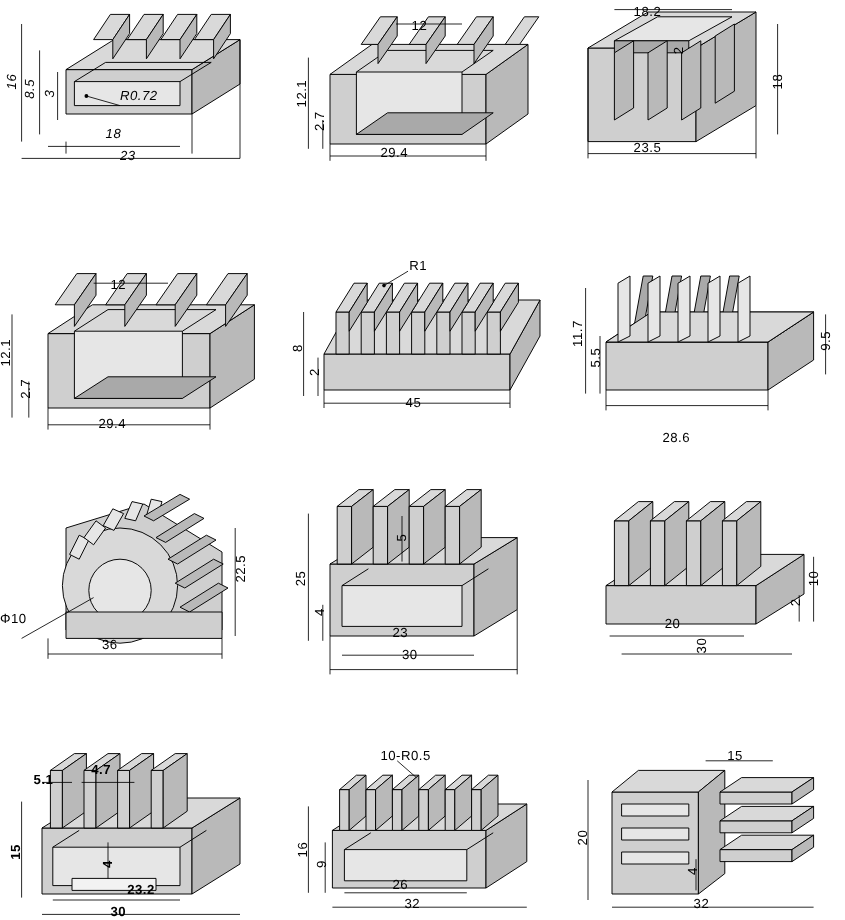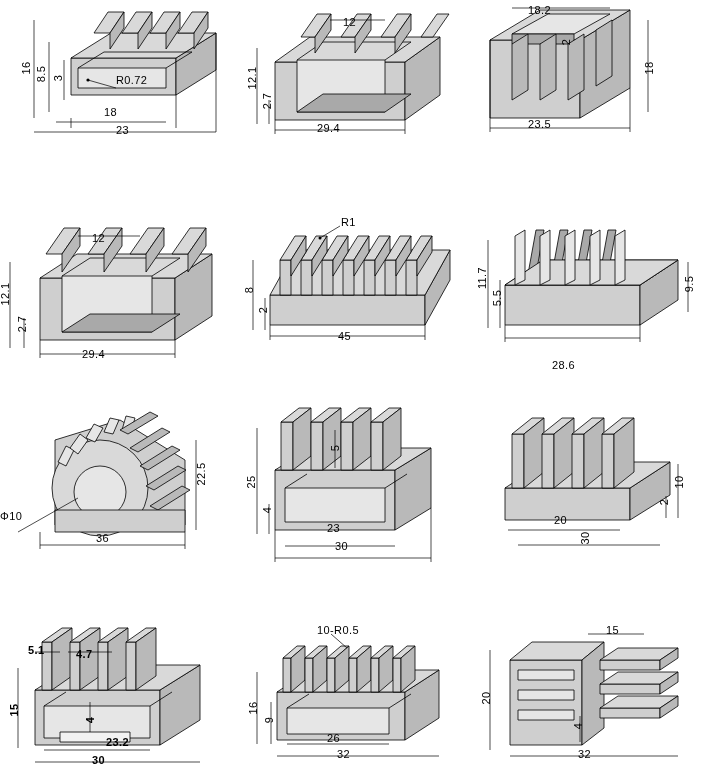--- a/index.html
+++ b/index.html
@@ -36,21 +36,21 @@
   .face-side{fill:#b9b9b9;stroke:#000;stroke-width:0.8;}
   .face-light{fill:#e6e6e6;stroke:#000;stroke-width:0.8;}
   .face-dark{fill:#a9a9a9;stroke:#000;stroke-width:0.8;}
   .face-white{fill:#f2f2f2;stroke:#000;stroke-width:0.8;}
 </style>
 </head>
 <body>
 
 <div class="grid">
 
-  <div class="cell" style="left:16px;top:0px;width:235px;height:145px;">
+  <div class="cell" style="left:0px;top:0px;width:235px;height:145px;font-style:italic;">
     <svg class="fig" viewBox="0 0 235 145" width="235" height="145">
 
       <polygon class="face-front" points="55,95 55,58 160,58 160,95"></polygon>
       <polygon class="face-side" points="160,58 160,95 200,70 200,33"></polygon>
       <polygon class="face-top" points="55,58 95,33 200,33 160,58"></polygon>
 
       <polygon class="face-light" points="62,88 62,68 150,68 150,88"></polygon>
       <line class="ln" x1="62" y1="68" x2="88" y2="52"></line>
       <line class="ln" x1="150" y1="68" x2="176" y2="52"></line>
       <line class="ln" x1="88" y1="52" x2="176" y2="52"></line>
@@ -282,21 +282,21 @@
 
       <line class="thin" x1="18" y1="132" x2="78" y2="98"></line>
 
       <line class="thin" x1="196" y1="40" x2="196" y2="130"></line>
       <line class="thin" x1="40" y1="145" x2="185" y2="145"></line>
       <line class="thin" x1="40" y1="132" x2="40" y2="149"></line>
       <line class="thin" x1="185" y1="132" x2="185" y2="149"></line>
     </svg>
     <span class="dim" style="left:0px;top:110px;">Φ10</span>
     <span class="dim v" style="left:184px;top:68px;width:34px;text-align:center;">22.5</span>
-    <span class="dim" style="left:96px;top:132px;">36</span>
+    <span class="dim" style="left:85px;top:132px;">36</span>
   </div>
 
   <div class="cell" style="left:235px;top:400px;width:235px;height:195px;">
     <svg class="fig" viewBox="0 0 235 195" width="235" height="195">
       <polygon class="face-front" points="40,130 40,70 160,70 160,130"></polygon>
       <polygon class="face-side" points="160,70 160,130 196,108 196,48"></polygon>
       <polygon class="face-top" points="40,70 76,48 196,48 160,70"></polygon>
 
       <polygon class="face-light" points="50,122 50,88 150,88 150,122"></polygon>
       <line class="ln" x1="50" y1="88" x2="72" y2="74"></line>
@@ -385,21 +385,21 @@
 
       <line class="thin" x1="18" y1="48" x2="18" y2="128"></line>
       <line class="thin" x1="35" y1="32" x2="60" y2="32"></line>
       <line class="thin" x1="68" y1="32" x2="112" y2="32"></line>
       <line class="thin" x1="90" y1="82" x2="90" y2="118"></line>
       <line class="thin" x1="44" y1="130" x2="150" y2="130"></line>
       <line class="thin" x1="35" y1="142" x2="200" y2="142"></line>
       <polygon class="face-white" points="60,122 60,112 130,112 130,122"></polygon>
     </svg>
     <span class="dim" style="left:28px;top:24px;">5.1</span>
-    <span class="dim" style="left:76px;top:28px;">4.7</span>
+    <span class="dim" style="left:76px;top:16px;">4.7</span>
     <span class="dim v" style="left:2px;top:84px;width:24px;text-align:center;">15</span>
     <span class="dim v" style="left:78px;top:94px;width:24px;text-align:center;">4</span>
     <span class="dim" style="left:78px;top:116px;margin-left:28px;">23.2</span>
     <span class="dim" style="left:92px;top:134px;">30</span>
   </div>
 
   <div class="cell" style="left:235px;top:620px;width:235px;height:147px;">
     <svg class="fig" viewBox="0 0 235 147" width="235" height="147">
       <polygon class="face-front" points="42,120 42,72 170,72 170,120"></polygon>
       <polygon class="face-side" points="170,72 170,120 204,98 204,50"></polygon>

